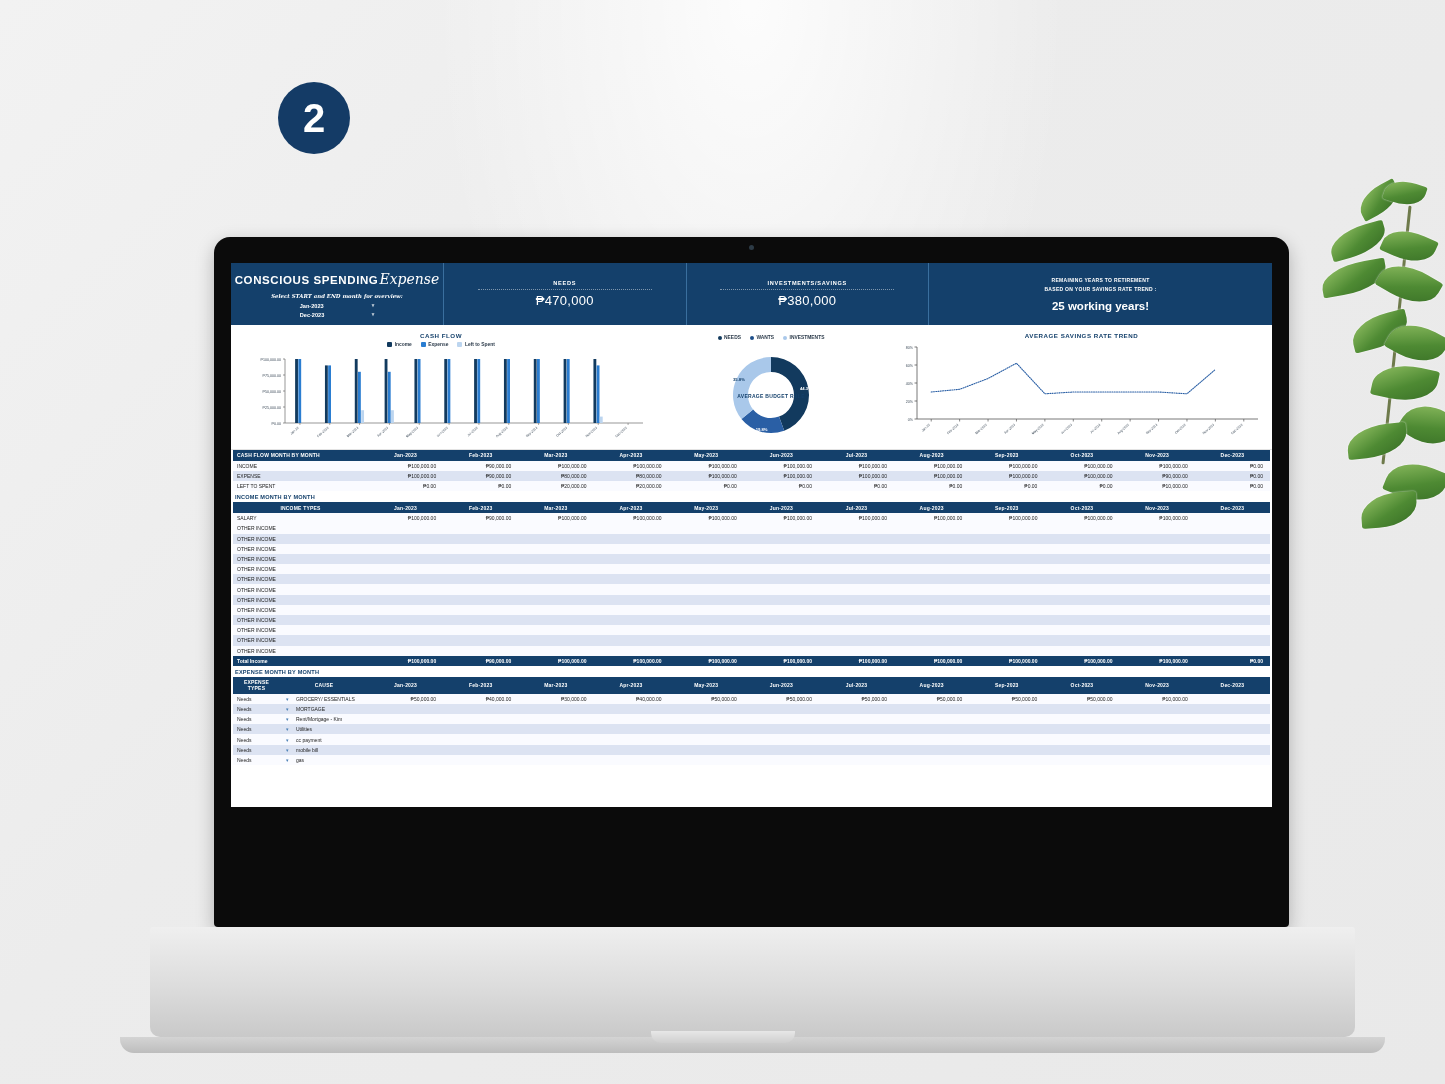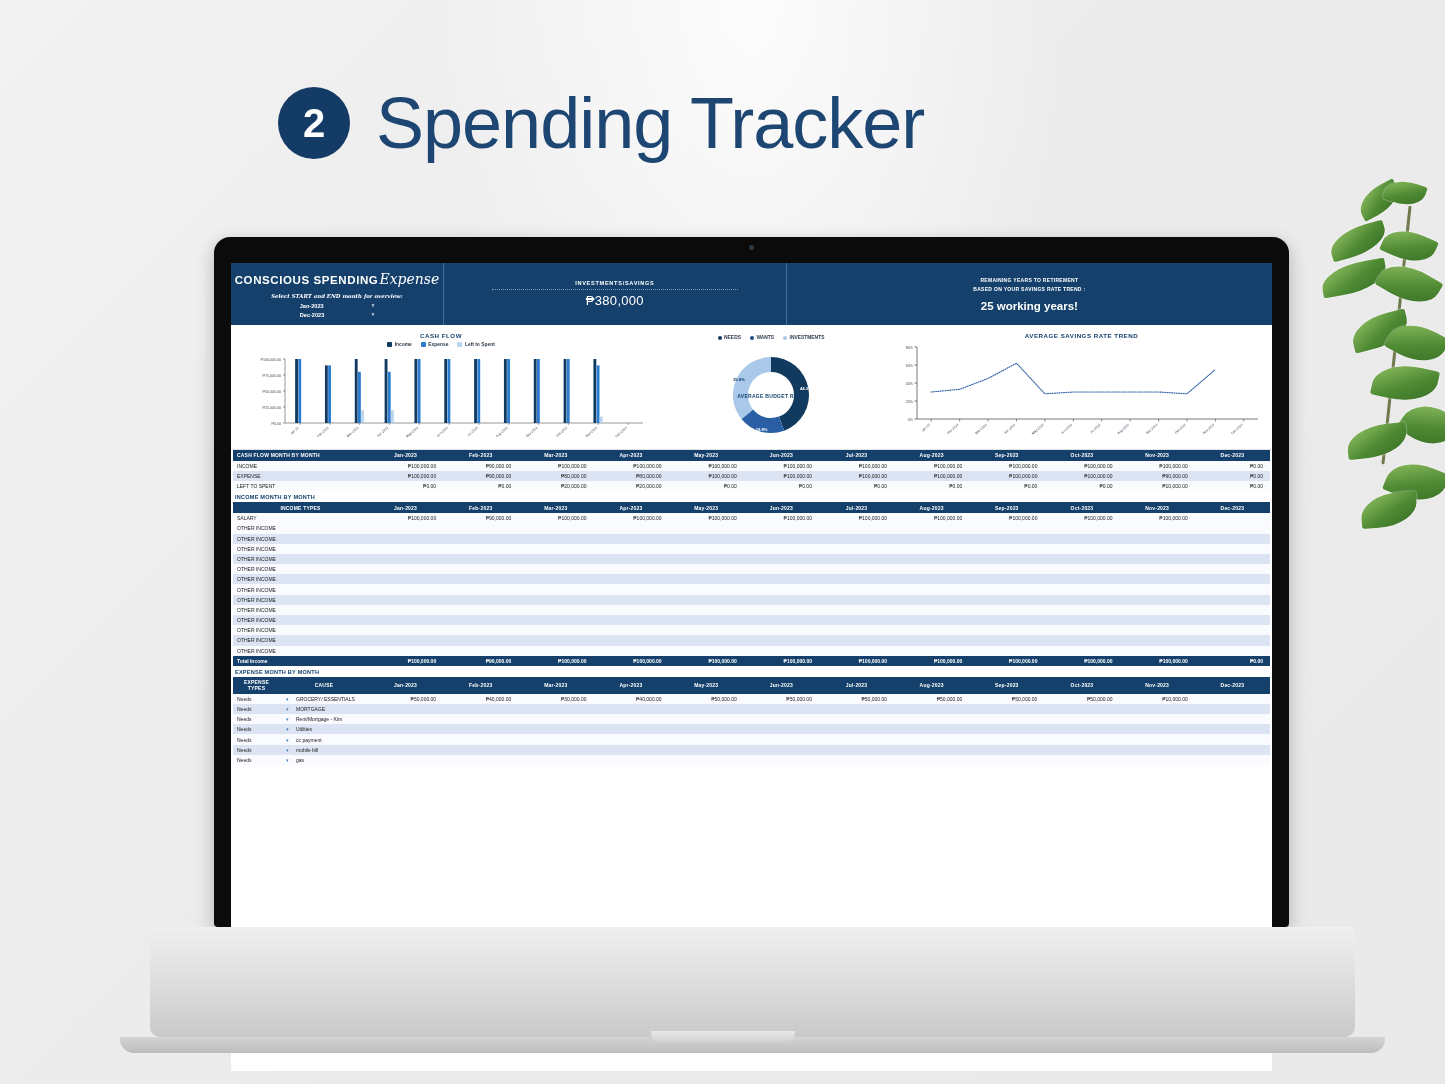--- a/index.html
+++ b/index.html
@@ -24,21 +24,21 @@
   .plant{position:absolute;right:0;top:175px;width:128px;height:500px;overflow:hidden;}
   .leaf{position:absolute;background:linear-gradient(150deg,#9cc86b,#4e8a33 55%,#356b24);
     border-radius:70% 6% 70% 6%;box-shadow:0 0 2px rgba(255,255,255,.9);}
   .stem{position:absolute;background:#6e7a4b;border-radius:3px;}
 
   
   .laptop{position:absolute;left:0;top:0;width:1445px;height:1084px;}
   .lid{position:absolute;left:214px;top:237px;width:1075px;height:690px;background:#0b0b0b;
     border-radius:16px 16px 4px 4px;box-shadow:0 6px 18px rgba(0,0,0,.25);}
   .cam{position:absolute;left:50%;top:8px;width:5px;height:5px;margin-left:-2.5px;border-radius:50%;background:#2d3b46;}
-  .screen{position:absolute;left:17px;top:26px;width:1041px;height:808px;background:#fff;overflow:hidden;}
+  .screen{position:absolute;left:17px;top:26px;width:1041px;height:544px;background:#fff;overflow:hidden;}
 
   .base{position:absolute;left:150px;top:927px;width:1205px;height:110px;
     background:linear-gradient(180deg,#efefef,#dcdcdc 55%,#c9c9c9);border-radius:3px 3px 10px 10px;}
   .base-lip{position:absolute;left:120px;top:1037px;width:1265px;height:16px;
     background:linear-gradient(180deg,#d4d4d4,#bdbdbd);border-radius:0 0 14px 14px;}
   .notch{position:absolute;left:50%;top:1031px;margin-left:-72px;width:144px;height:12px;
     background:linear-gradient(180deg,#e7e7e7,#cfcfcf);border-radius:0 0 10px 10px;}
 
   
   .sheet{width:1041px;height:648px;background:#fff;font-size:5.4px;color:#1b1b1b;}
@@ -84,21 +84,20 @@
   .cause{position:relative;}
   .cause .car{color:#4a7fb5;font-size:5px;position:absolute;left:6px;}
 </style>
 </head>
 <body>
 
 <div class="bg-sheen"></div>
 
 <div class="title-row">
   <div class="badge">2</div>
-  <div class="title-text">Spending Tracker</div>
 </div>
 
 <div class="plant">
   <div class="stem" style="left:78px;top:30px;width:3px;height:260px;transform:rotate(6deg);"></div>
   <div class="leaf" style="left:40px;top:12px;width:44px;height:26px;transform:rotate(-28deg);"></div>
   <div class="leaf" style="left:68px;top:6px;width:40px;height:24px;transform:rotate(18deg);"></div>
   <div class="leaf" style="left:12px;top:52px;width:58px;height:28px;transform:rotate(-16deg);"></div>
   <div class="leaf" style="left:66px;top:56px;width:52px;height:30px;transform:rotate(24deg);"></div>
   <div class="leaf" style="left:4px;top:88px;width:66px;height:30px;transform:rotate(-10deg);"></div>
   <div class="leaf" style="left:62px;top:92px;width:60px;height:34px;transform:rotate(30deg);"></div>
@@ -131,20 +130,25 @@
                 <span class="sel-val">Jan-2023</span>
                 <span class="caret">▾</span>
               </div>
               <div class="sel-row">
                 <span class="sel-val">Dec-2023</span>
                 <span class="caret">▾</span>
               </div>
             </div>
           </div>
 
+          <div class="kpi">
+            <div class="kpi-lab">NEEDS</div>
+            <div class="dotline"></div>
+            <div class="kpi-val">₱470,000</div>
+          </div>
           <div class="kpi">
             <div class="kpi-lab">INVESTMENTS/SAVINGS</div>
             <div class="dotline"></div>
             <div class="kpi-val">₱380,000</div>
           </div>
           <div class="kpi wide">
             <div class="kpi-lab2">REMAINING YEARS TO RETIREMENT</div>
             <div class="kpi-lab2">BASED ON YOUR SAVINGS RATE TREND :</div>
             <div class="kpi-val2">25 working years!</div>
           </div>

